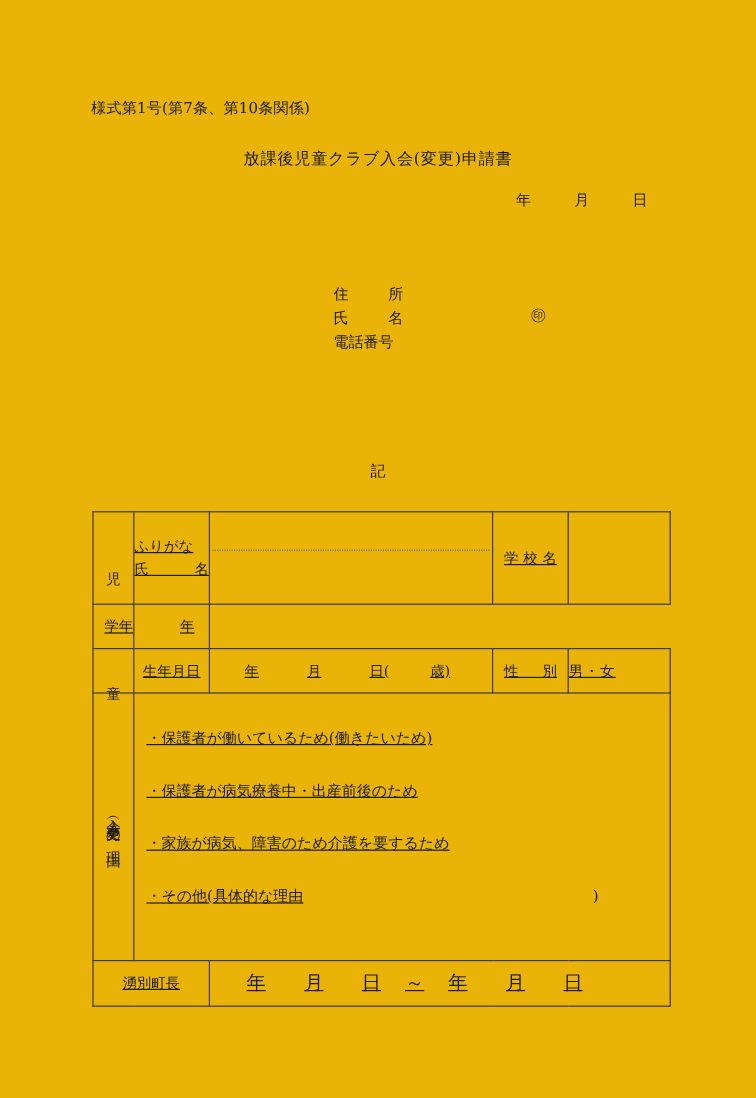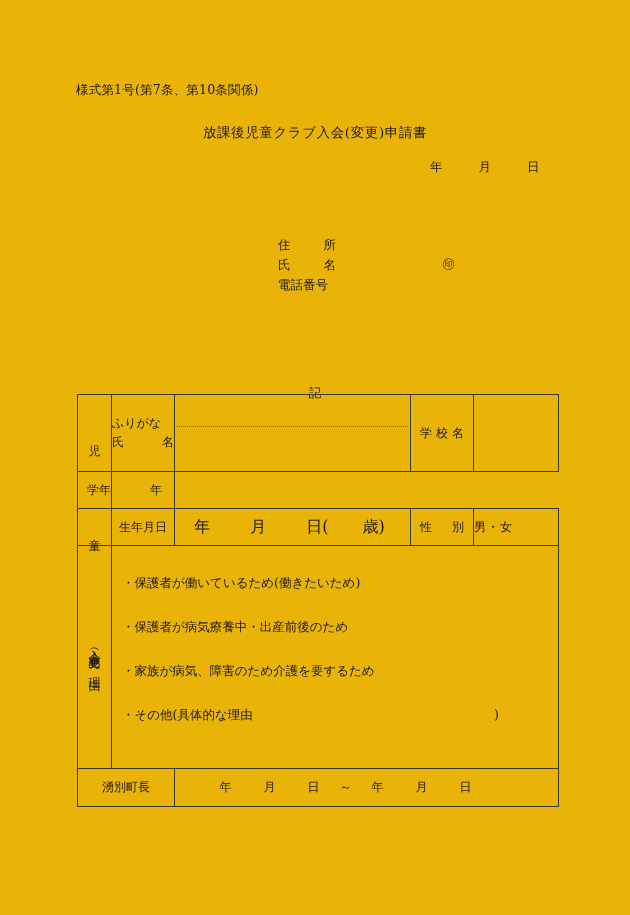--- a/index.html
+++ b/index.html
@@ -88,25 +88,26 @@
     top: 385px;
     width: 630px;
     text-align: center;
     font-size: 12.5px;
   }
 
   
   table.form-table {
     position: absolute;
     left: 77px;
-    top: 394px;
+    top: 426px;
     width: 476px;
     border-collapse: collapse;
     font-size: 12px;
     table-layout: fixed;
+    text-decoration: underline;
   }
   table.form-table td {
     border: 1px solid #3a3a3a;
     padding: 0;
     vertical-align: middle;
   }
   .c-vert {
     width: 33px;
     text-align: center;
   }
@@ -168,21 +169,21 @@
     text-align-last: justify;
     white-space: nowrap;
   }
 
   td.short-row { height: 36px; }
   .dob-line {
     display: block;
     text-align: center;
     padding-right: 6px;
     white-space: nowrap;
-    font-size: 16px;
+    font-size: 12px;
   }
   .dob-line .g { display: inline-block; width: 40px; }
   .dob-line .g2 { display: inline-block; width: 34px; }
 
   .rval-right {
     display: block;
     text-align: right;
     padding-right: 12px;
     font-size: 12px;
   }
@@ -216,21 +217,21 @@
 
   td.period-lbl {
     height: 37px;
     text-align: center;
   }
   .period-line {
     display: block;
     text-align: center;
     padding-right: 42px;
     white-space: nowrap;
-    font-size: 12px;
+    font-size: 16px;
   }
   .period-line .g { display: inline-block; width: 32px; }
   .period-line .gt { display: inline-block; width: 20px; }
 </style>
 </head>
 <body>
 
 <div class="page">
 
   <div class="abs form-no">様式第1号(第7条、第10条関係)</div>

